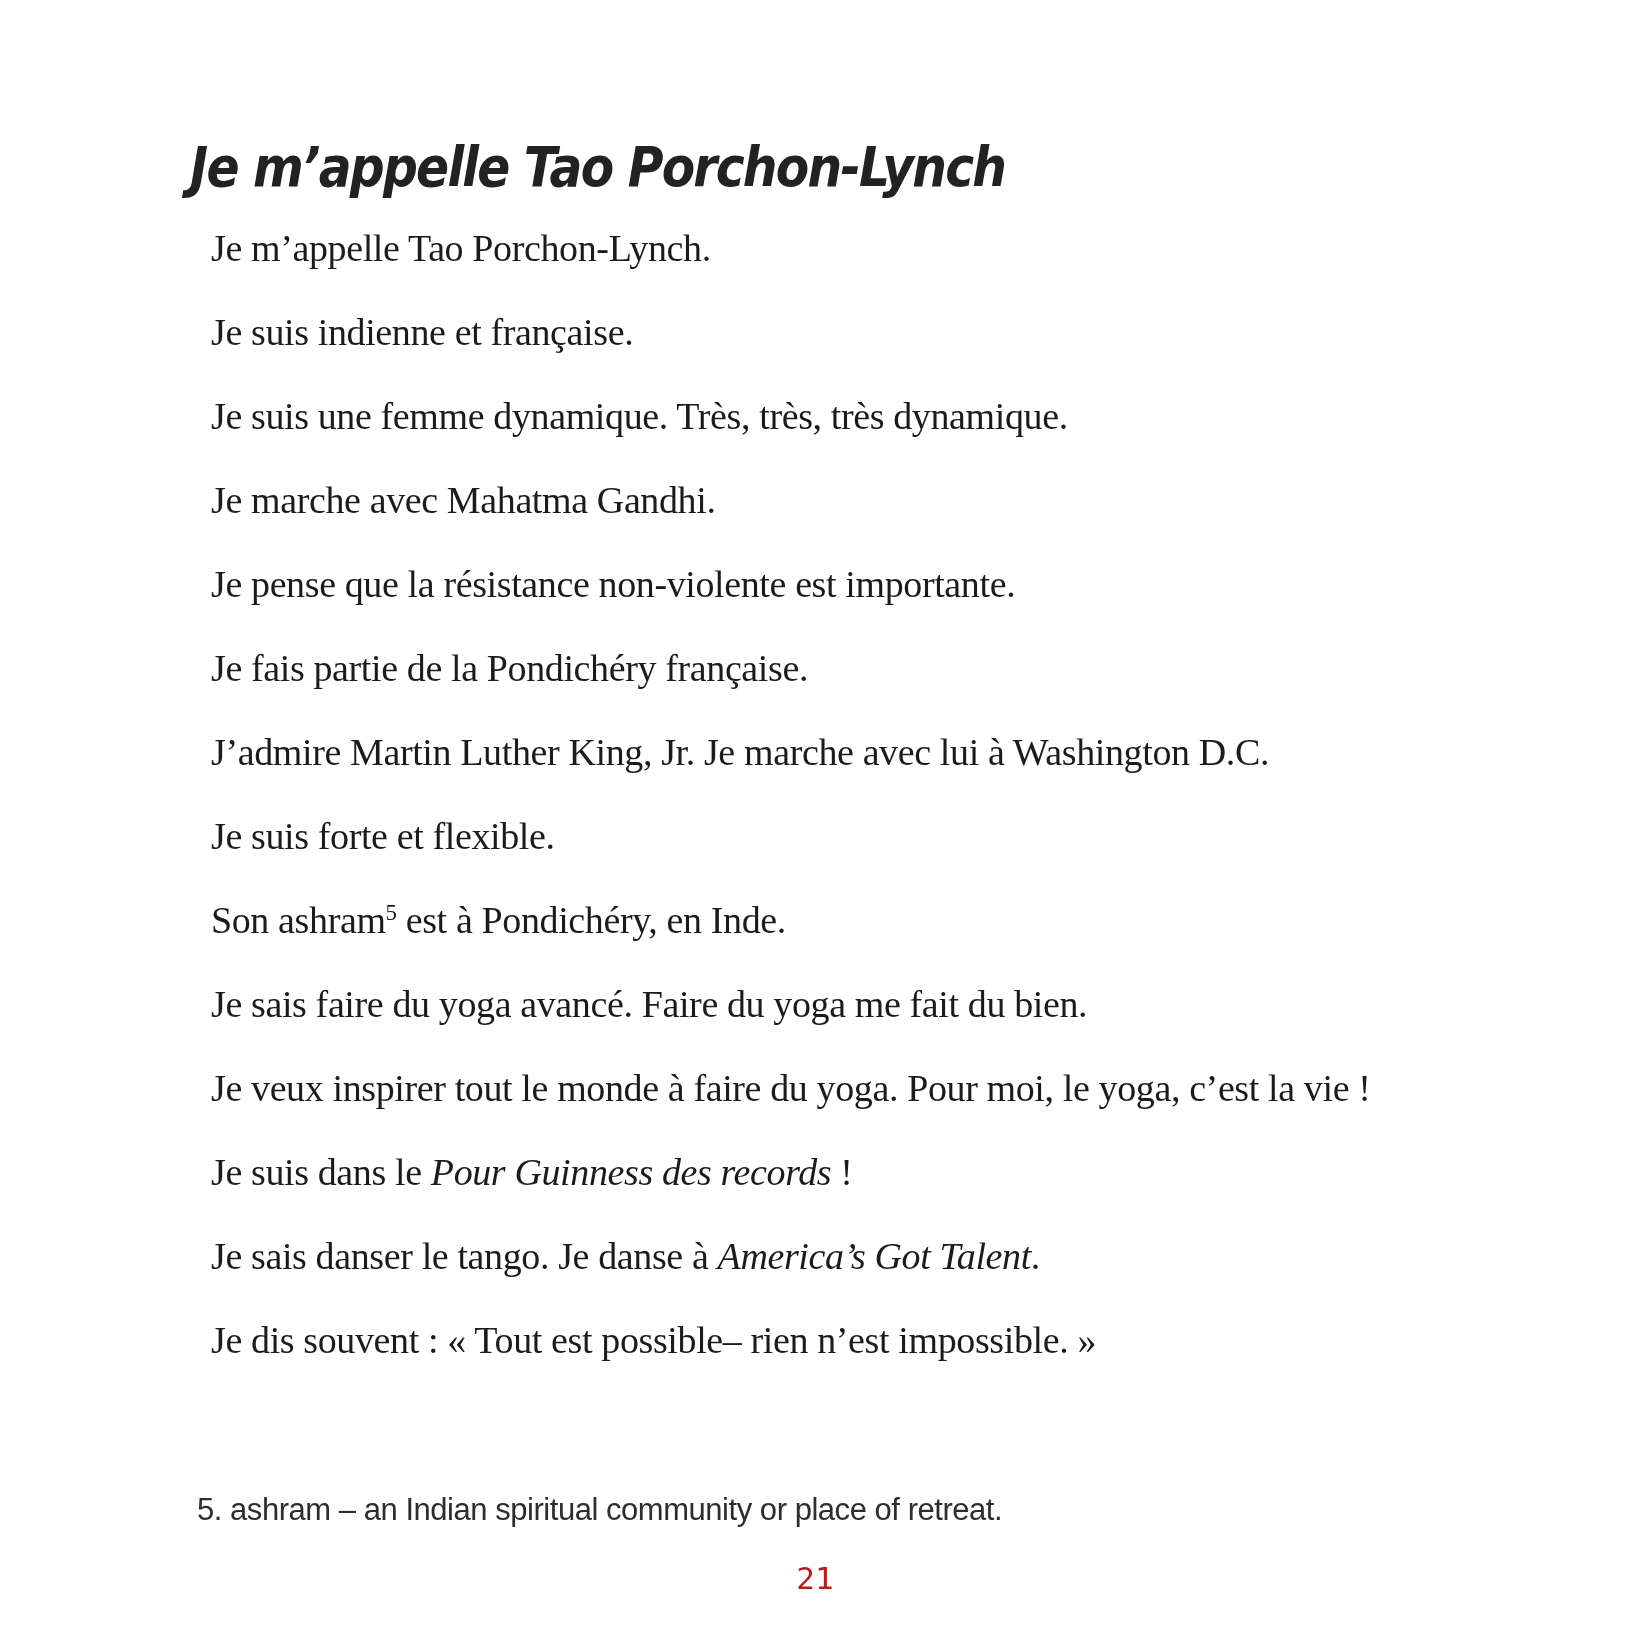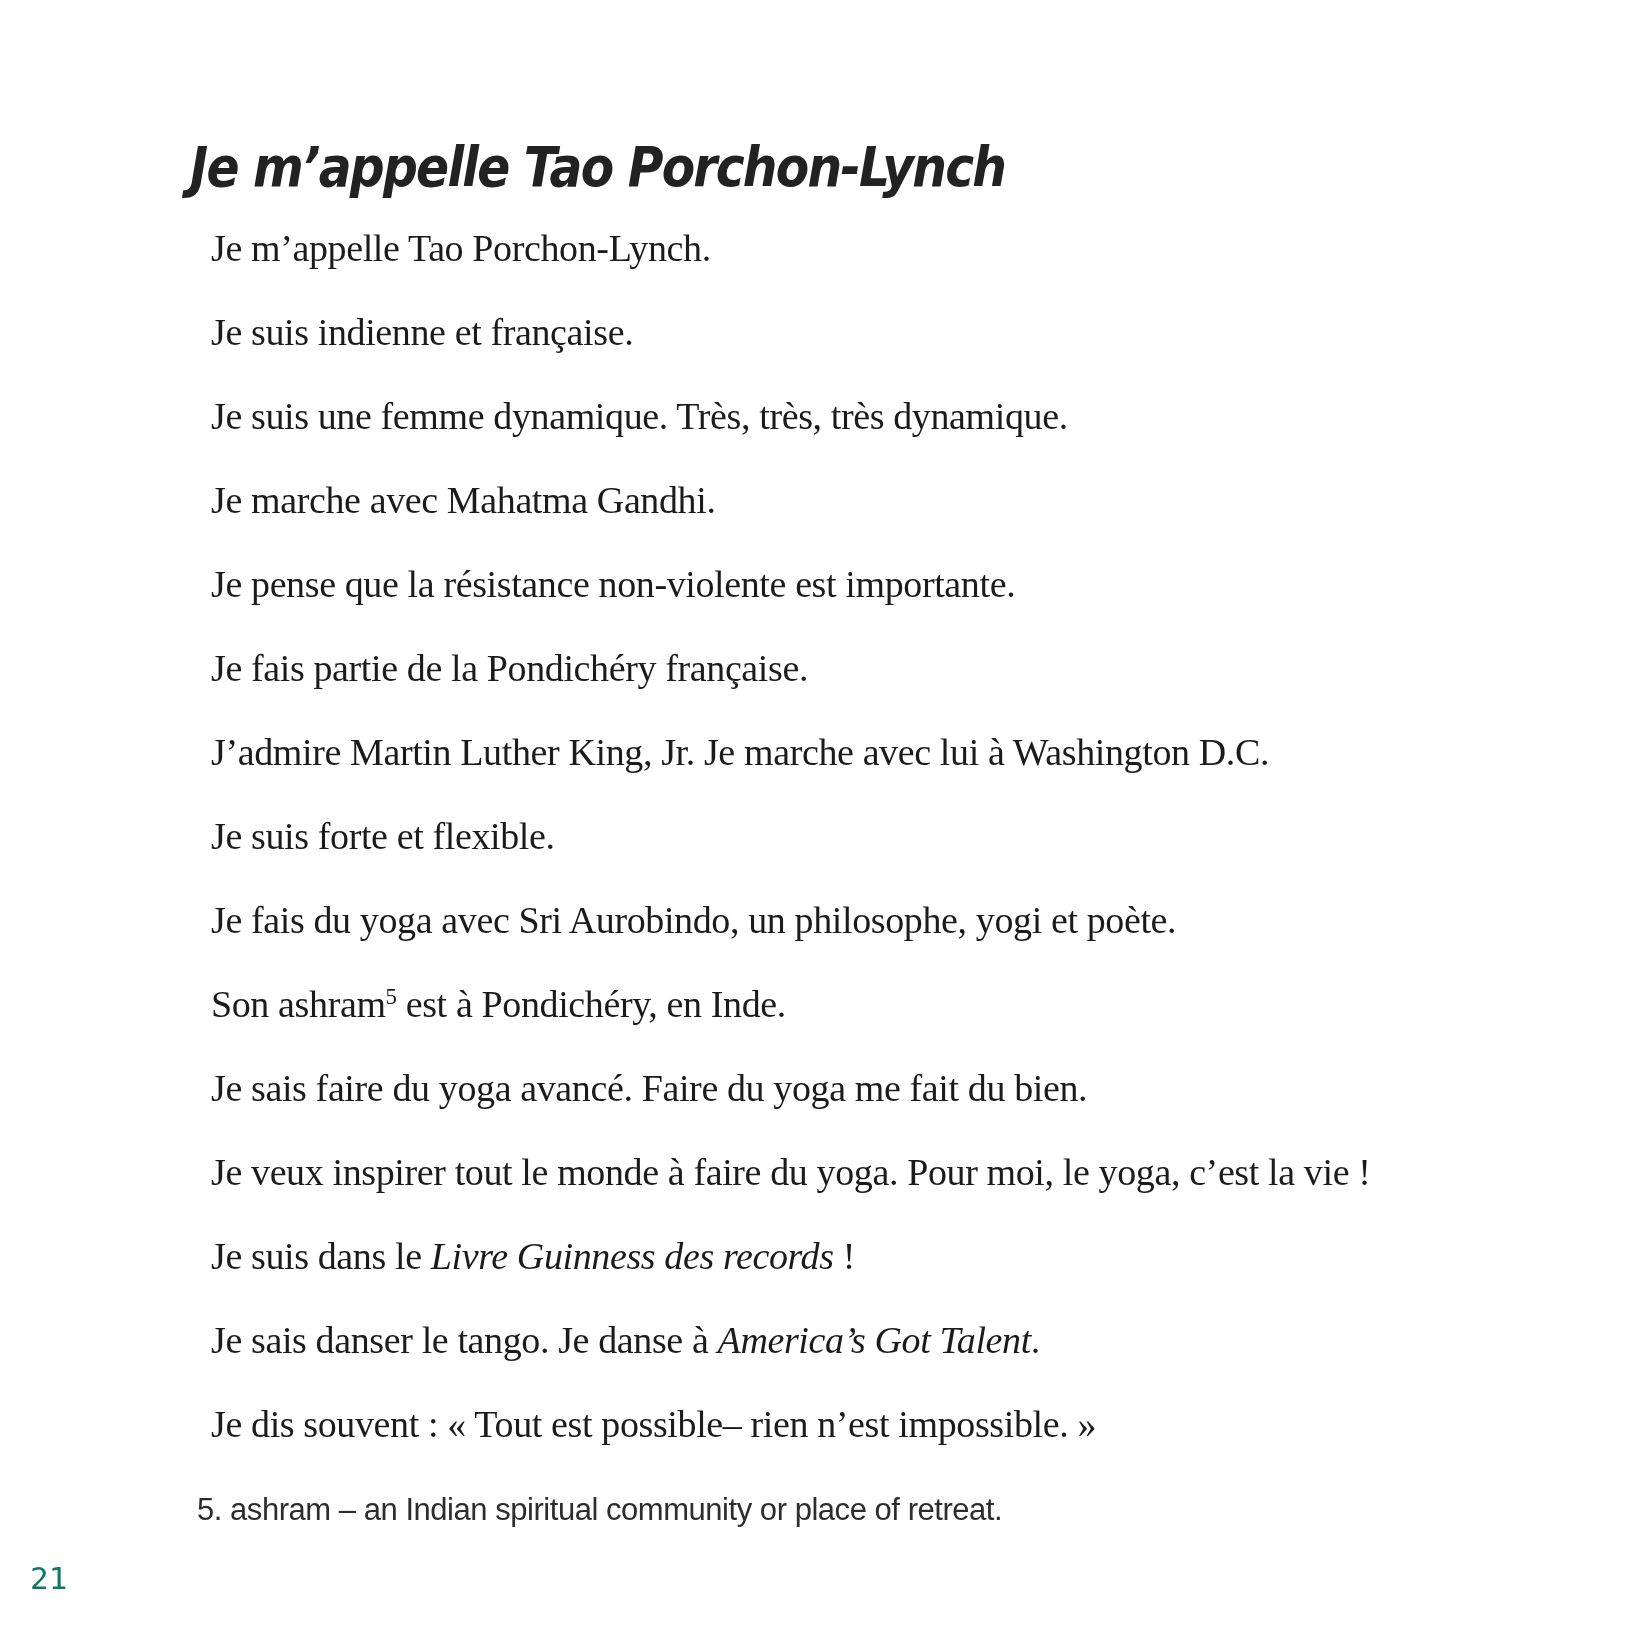--- a/index.html
+++ b/index.html
@@ -64,46 +64,46 @@
     letter-spacing: -0.015em;
     color: #2d2d2d;
     white-space: nowrap;
   }
   .page-number {
     position: absolute;
     left: 0;
     right: 0;
     top: 1560px;
     padding-left: 30px;
+    text-align: center;
     font-family: "DejaVu Sans Mono", monospace;
     font-size: 31px;
-    color: #0f766e;
+    color: #b91c1c;
   }
 </style>
 </head>
 <body>
 
 <div class="page">
 
   <h1 class="chapter-title">Je m’appelle Tao Porchon-Lynch</h1>
 
   <div class="body-text">
       <p><span>Je m’appelle Tao Porchon-Lynch.</span></p>
       <p><span>Je suis indienne et française.</span></p>
       <p><span>Je suis une femme dynamique. Très, très, très dynamique.</span></p>
       <p><span>Je marche avec Mahatma Gandhi.</span></p>
       <p><span>Je pense que la résistance non-violente est importante.</span></p>
       <p><span>Je fais partie de la Pondichéry française.</span></p>
       <p><span>J’admire Martin Luther King, Jr. Je marche avec lui à Washington D.C.</span></p>
       <p><span>Je suis forte et flexible.</span></p>
-      <p><span>Je fais du yoga avec Sri Aurobindo, un philosophe, yogi et poète.</span></p>
       <p><span>Son ashram</span><span class="sup">5</span><span> est à Pondichéry, en Inde.</span></p>
       <p><span>Je sais faire du yoga avancé. Faire du yoga me fait du bien.</span></p>
       <p><span>Je veux inspirer tout le monde à faire du yoga. Pour moi, le yoga, c’est la vie !</span></p>
-      <p><span>Je suis dans le </span><span class="italic">Livre Guinness des records</span><span> !</span></p>
+      <p><span>Je suis dans le </span><span class="italic">Pour Guinness des records</span><span> !</span></p>
       <p><span>Je sais danser le tango. Je danse à </span><span class="italic">America’s Got Talent</span><span>.</span></p>
       <p><span>Je dis souvent : « Tout est possible– rien n’est impossible. »</span></p>
     </div>
 
   <div class="footnote">5. ashram – an Indian spiritual community or place of retreat.</div>
 
   <div class="page-number">21</div>
 
 </div>
 

